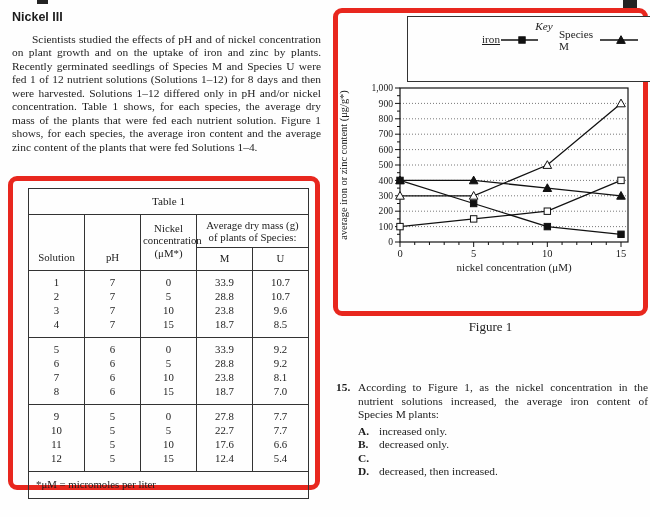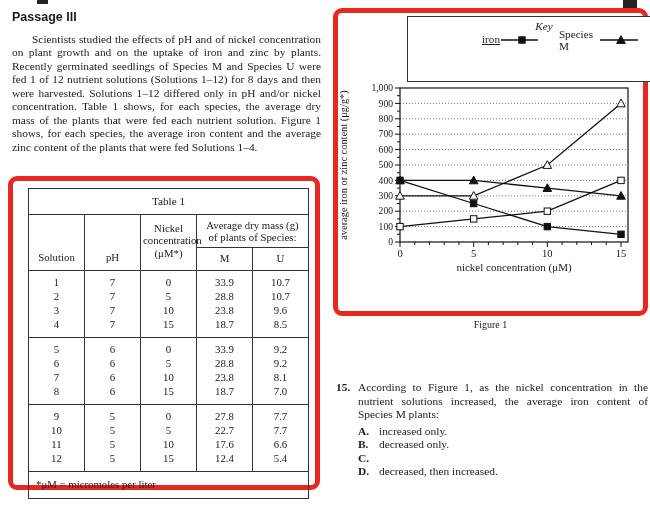--- a/index.html
+++ b/index.html
@@ -31,40 +31,40 @@
   .key-title{text-align:center;font-style:italic;padding-top:3px;}
   .key-cols{display:flex;justify-content:space-between;padding:1px 6px 4px 4px;}
   .key-col{display:flex;flex-direction:row;}
   .key-col-header{text-decoration:underline;margin:0 0 2px 46px;}
   .key-row{display:flex;align-items:center;height:13px;}
   .key-row span{margin-left:21px;}
 
   
   svg.chart text{font-family:"Liberation Serif","DejaVu Serif",serif;fill:#1a1a1a;}
   .fig-footnote{font-size:10.9px;line-height:13px;text-align:justify;}
-  .fig-caption{font-size:10px;text-align:center;}
+  .fig-caption{font-size:13px;text-align:center;}
 
   
   .q-block{font-size:11.4px;line-height:13.5px;}
   .q-head{display:flex;}
   .q-num{font-weight:bold;width:22px;flex:none;}
   .q-text{text-align:justify;}
   .choices{margin:3px 0 0 22px;}
   .choice{display:flex;line-height:13.6px;}
   .choice .letter{font-weight:bold;width:21px;flex:none;}
 </style>
 </head>
 <body>
 
 <div id="canvas">
 
   <div class="abs black-mark" style="left:37px;top:0;width:11px;height:4px;"></div>
   <div class="abs black-mark" style="left:623px;top:0;width:14px;height:8px;"></div>
 
-  <div class="abs passage-label" style="left:12px;top:10px;">Passage III</div>
+  <div class="abs passage-label" style="left:12px;top:10px;">Nickel III</div>
   <div class="abs passage-text" style="left:12px;top:33px;width:309px;">Scientists studied the effects of pH and of nickel concentration on plant growth and on the uptake of iron and zinc by plants. Recently germinated seedlings of Species M and Species U were fed 1 of 12 nutrient solutions (Solutions 1–12) for 8 days and then were harvested. Solutions 1–12 differed only in pH and/or nickel concentration. Table 1 shows, for each species, the average dry mass of the plants that were fed each nutrient solution. Figure 1 shows, for each species, the average iron content and the average zinc content of the plants that were fed Solutions 1–4.</div>
 
   <div class="abs red-box" style="left: 8px; top: 176px; width: 312px; height: 314px; box-sizing: border-box; border-color: rgb(232, 39, 30);"></div>
 
   <table class="t1 abs" style="left:28px;top:188px;">
     <thead>
       <tr class="cap">
         <th colspan="5">Table 1</th>
       </tr>
       <tr class="hrow">

